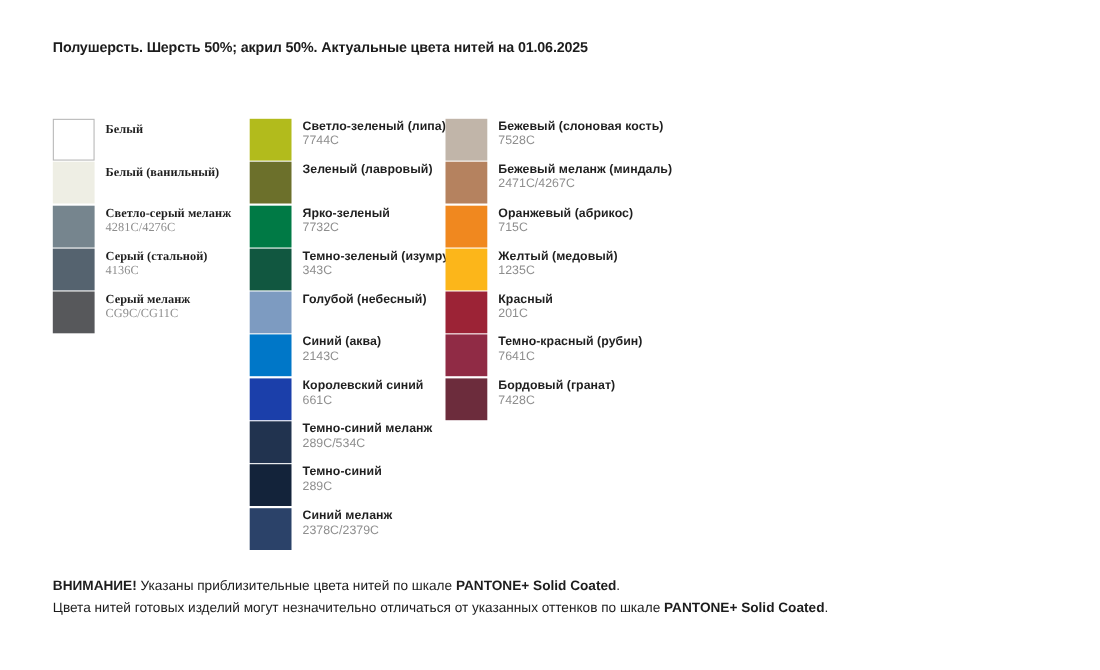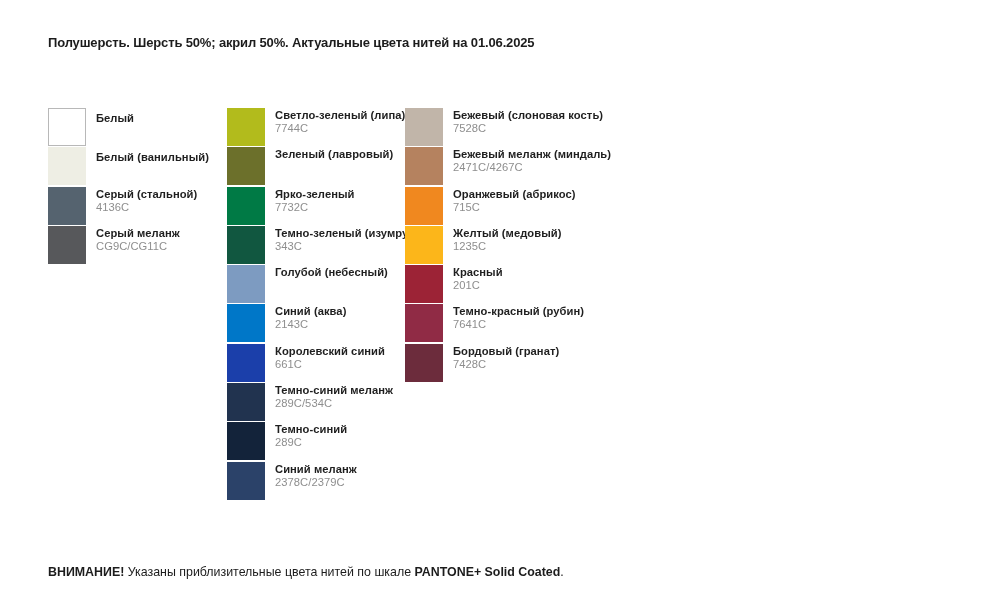--- a/index.html
+++ b/index.html
@@ -40,21 +40,21 @@
   .columns {
     position: absolute;
     left: 0;
     top: 108px;
     width: 1000px;
   }
   .column {
     position: absolute;
     top: 0;
   }
-  .col-1 { left: 48px;  width: 180px; }
+  .col-1 { left: 48px;  width: 180px; font-family: Liberation Serif, serif; }
   .col-2 { left: 227px; width: 178px; }
   .col-3 { left: 405px; width: 200px; }
 
   .swatch-row {
     position: relative;
     height: 39.3px;
   }
 
   .swatch {
     position: absolute;
@@ -97,21 +97,21 @@
   
   .footer {
     position: absolute;
     left: 48px;
     top: 523px;
     width: 910px;
     font-size: 12.4px;
     color: #1c1c1c;
     line-height: 19.5px;
   }
-  .footer .line { white-space: nowrap; margin-top: 40px; }
+  .footer .line { white-space: nowrap; }
   .footer b { font-weight: bold; }
 </style>
 </head>
 <body>
 
 <div class="page">
 
   <div class="title">Полушерсть. Шерсть 50%; акрил 50%. Актуальные цвета нитей на 01.06.2025</div>
 
   <div class="columns">
@@ -122,20 +122,27 @@
             <div class="name">Белый</div>
           </div>
         </div>
         <div class="swatch-row">
           <div class="swatch" style="background: rgb(238, 238, 228);"></div>
           <div class="labels single">
             <div class="name">Белый (ванильный)</div>
           </div>
         </div>
         <div class="swatch-row">
+          <div class="swatch" style="background: rgb(118, 133, 142);"></div>
+          <div class="labels double">
+            <div class="name">Светло-серый меланж</div>
+            <div class="code">4281C/4276C</div>
+          </div>
+        </div>
+        <div class="swatch-row">
           <div class="swatch" style="background: rgb(85, 99, 111);"></div>
           <div class="labels double">
             <div class="name">Серый (стальной)</div>
             <div class="code">4136C</div>
           </div>
         </div>
         <div class="swatch-row">
           <div class="swatch" style="background: rgb(87, 88, 91);"></div>
           <div class="labels double">
             <div class="name">Серый меланж</div>
@@ -263,15 +270,18 @@
             <div class="code">7428C</div>
           </div>
         </div>
       </div>
   </div>
 
   <div class="footer">
     <div class="line">
       <b>ВНИМАНИЕ!</b><span> Указаны приблизительные цвета нитей по шкале </span><b>PANTONE+ Solid Coated</b><span>.</span>
     </div>
+    <div class="line">
+      <span>Цвета нитей готовых изделий могут незначительно отличаться от указанных оттенков по шкале </span><b>PANTONE+ Solid Coated</b><span>.</span>
+    </div>
   </div>
 
 </div>
 
 </body></html>

